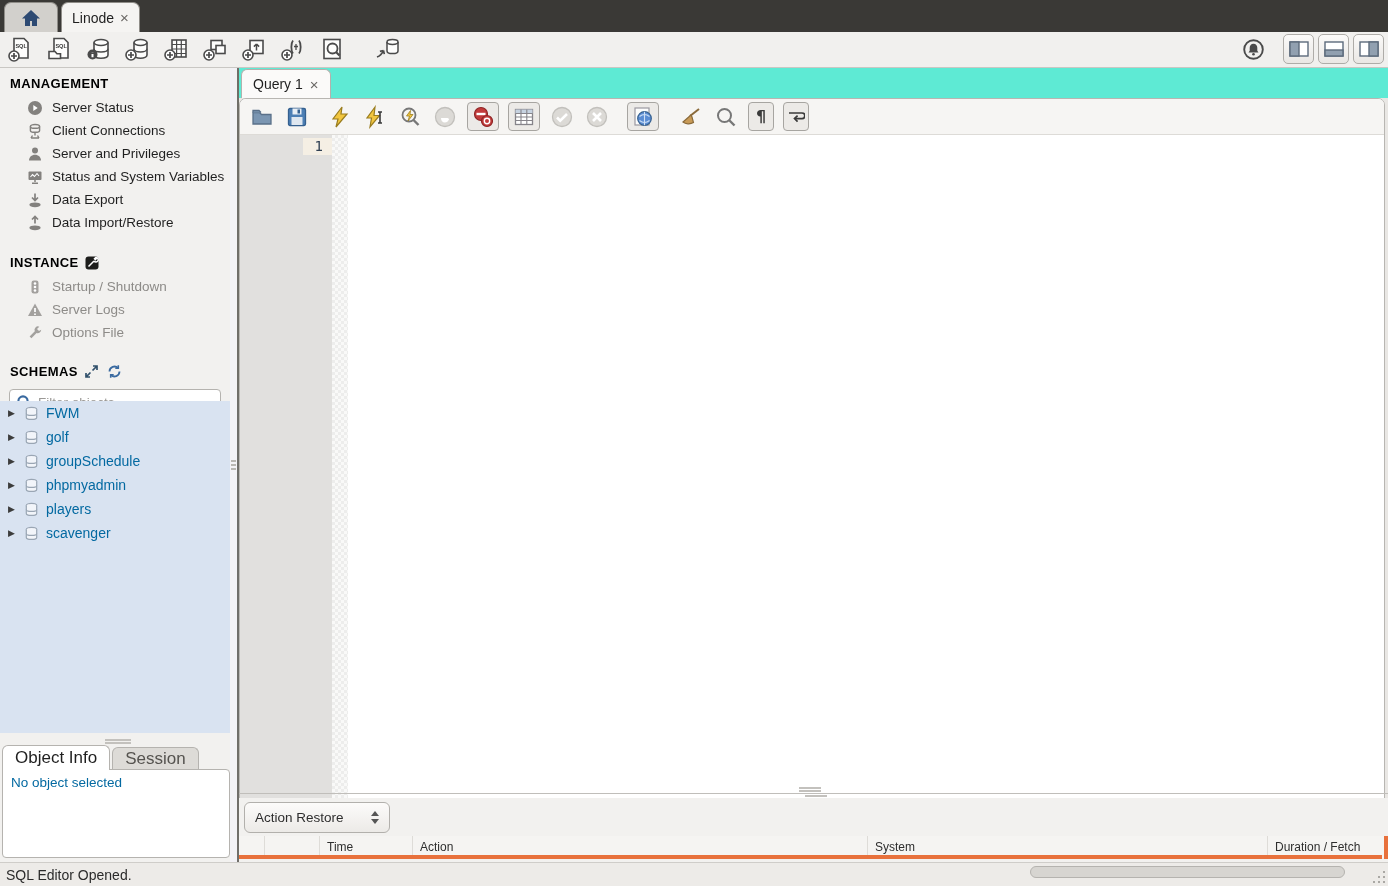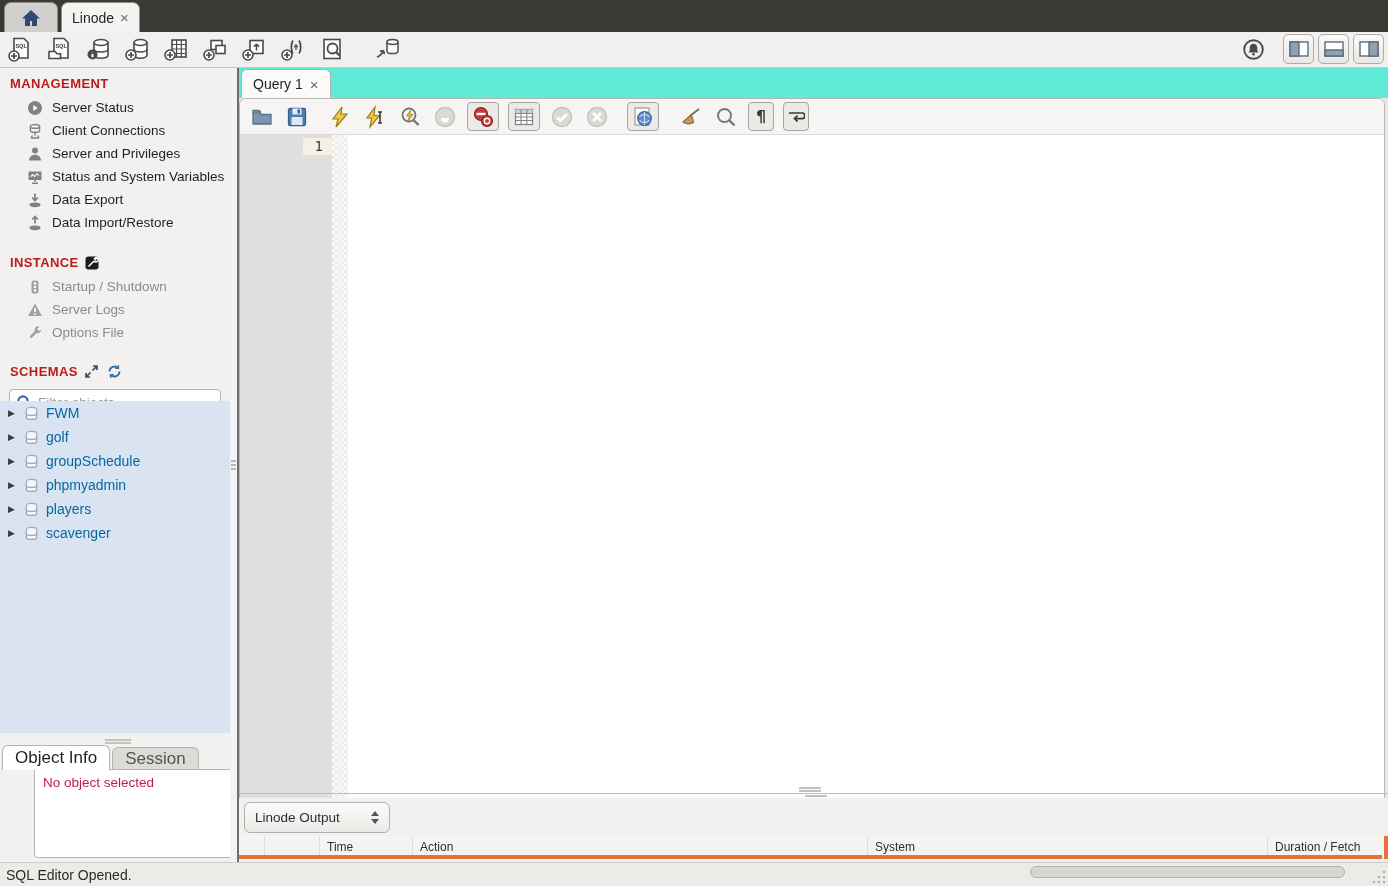--- a/index.html
+++ b/index.html
@@ -26,21 +26,21 @@
   .panel-btn { width:31px; height:30px; border:1px solid #aeaca8; border-radius:5px;
     background:linear-gradient(#fbfaf9,#e9e7e4); display:flex; align-items:center; justify-content:center; }
   #notif-btn { width:28px; height:28px; display:flex; align-items:center; justify-content:center; margin-right:12px; }
   
   #sidebar { position:absolute; left:0; top:68px; width:230px; height:794px; background:#f2f1ef; overflow:hidden; }
   #side-splitter { position:absolute; left:230px; top:68px; width:9px; height:794px;
     background:#f3f2f6; border-right:2px solid #706e6a; }
   #side-splitter .grip { position:absolute; left:1px; top:392px; width:5px; height:2px; background:#b9b7b3;
     box-shadow:0 4px 0 #b9b7b3, 0 8px 0 #b9b7b3; }
   .section-header { display:flex; align-items:center; gap:6px; padding:8px 10px 5px 10px;
-    font-size:13px; font-weight:bold; letter-spacing:.4px; color:#b91c1c; }
+    font-size:13px; font-weight:bold; letter-spacing:.4px; color:#000000; }
   .side-item { display:flex; align-items:center; gap:9px; height:23px; padding-left:27px;
     font-size:13.5px; color:#1f1f1f; white-space:nowrap; overflow:hidden; }
   .side-item.disabled { color:#8d8b88; }
   .side-icon { width:16px; height:16px; flex:0 0 16px; display:flex; align-items:center; justify-content:center; }
   #schemas-header { justify-content:flex-start; padding-right:8px; }
   #schemas-header .hdr-icons { display:flex; gap:8px; }
   #schema-filter-wrap { margin:5px 9px 7px 9px; height:27px; background:#fff; border:1px solid #b5b3af;
     border-radius:4px; display:flex; align-items:center; padding:0 6px; gap:5px; }
   #schema-filter { border:none; outline:none; flex:1; font-size:13.5px; color:#333; background:transparent;
     font-family:"Liberation Sans",sans-serif; }
@@ -50,21 +50,21 @@
   .tree-arrow { font-size:9px; color:#3c3c3c; width:9px; }
   .tree-label { font-size:14px; color:#0369a1; }
   #info-grip { position:absolute; left:105px; top:671px; width:26px; height:2px; background:#c3c1bd;
     box-shadow:0 3px 0 #c3c1bd; }
   #info-tabs { position:absolute; left:0; top:677px; width:230px; height:25px; display:flex; gap:2px; padding-left:2px; }
   .info-tab { height:25px; display:flex; align-items:center; padding:0 12px; font-size:17px;
     border:1px solid #b5b3af; border-bottom:none; border-radius:6px 6px 0 0; }
   .info-tab.active { background:#fff; color:#1f1f1f; z-index:2; }
   .info-tab.inactive { background:#dddbd7; color:#55534f; height:23px; margin-top:2px; }
   #info-panel { position:absolute; left:2px; top:701px; width:228px; height:89px; background:#fff;
-    border:1px solid #b5b3af; border-radius:0 4px 4px 4px; padding:5px 8px; font-size:13.5px; color:#be185d;margin-left:32px; }
+    border:1px solid #b5b3af; border-radius:0 4px 4px 4px; padding:5px 8px; font-size:13.5px; color:#0369a1; }
   
   #main { position:absolute; left:239px; top:68px; width:1149px; height:794px; background:#e9e7e4; }
   #query-tabstrip { position:absolute; left:0; top:0; width:100%; height:30px; background:#5eead4; }
   #query-tab { position:absolute; left:2px; top:1px; height:29px; background:#fbfaf9;
     border:1px solid #b3b1ad; border-bottom:none; border-radius:6px 6px 0 0;
     display:flex; align-items:center; gap:7px; padding:0 11px; }
   #workspace { position:absolute; left:0; top:30px; width:1146px; height:756px; background:#fff;
     border:1px solid #b8b6b2; border-radius:7px 7px 2px 2px; overflow:hidden; }
   #sql-toolbar { height:36px; background:#f6f5f3; border-bottom:1px solid #dddbd7;
     display:flex; align-items:center; gap:9px; padding-left:9px; }
@@ -566,21 +566,21 @@
     <div id="editor-hscroll"></div>
 
     <div id="h-splitter">
       <span class="h-grip" style="left:560px; top:1px;"></span>
       <span class="line"></span>
       <span class="h-grip" style="left:566px; top:9px;"></span>
     </div>
 
     <div id="output-panel">
       <div id="action-select">
-        <span class="sel-label">Linode Output</span>
+        <span class="sel-label">Action Restore</span>
         <span class="spin">
             <i class="tri-up"></i>
             <i class="tri-down"></i>
           </span>
       </div>
       <div id="grid-header">
         <div class="gh-cell" style="width:26px">
             <span></span>
           </div>
         <div class="gh-cell" style="width:55px">

